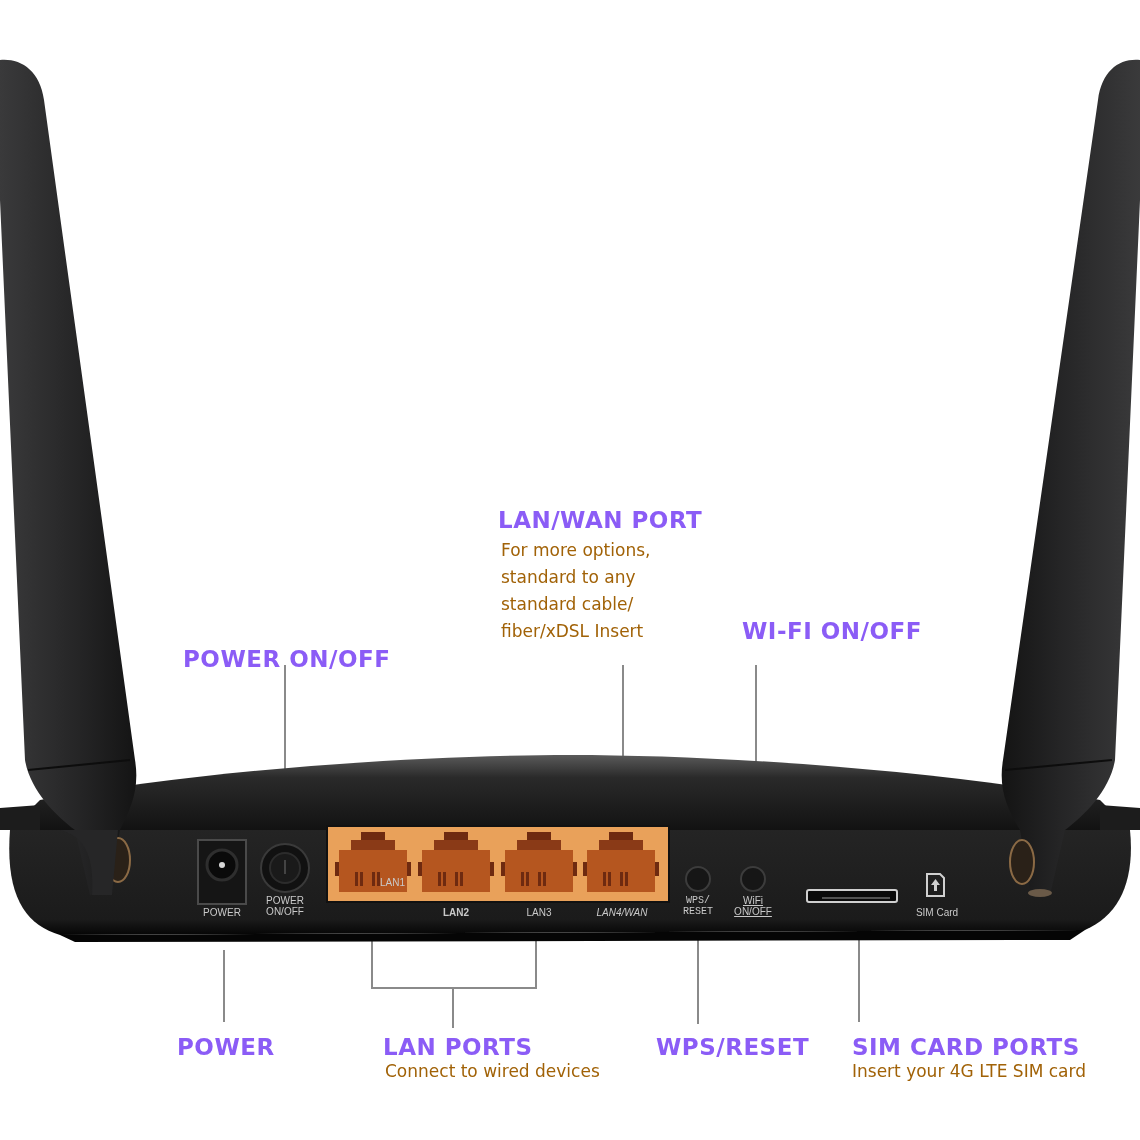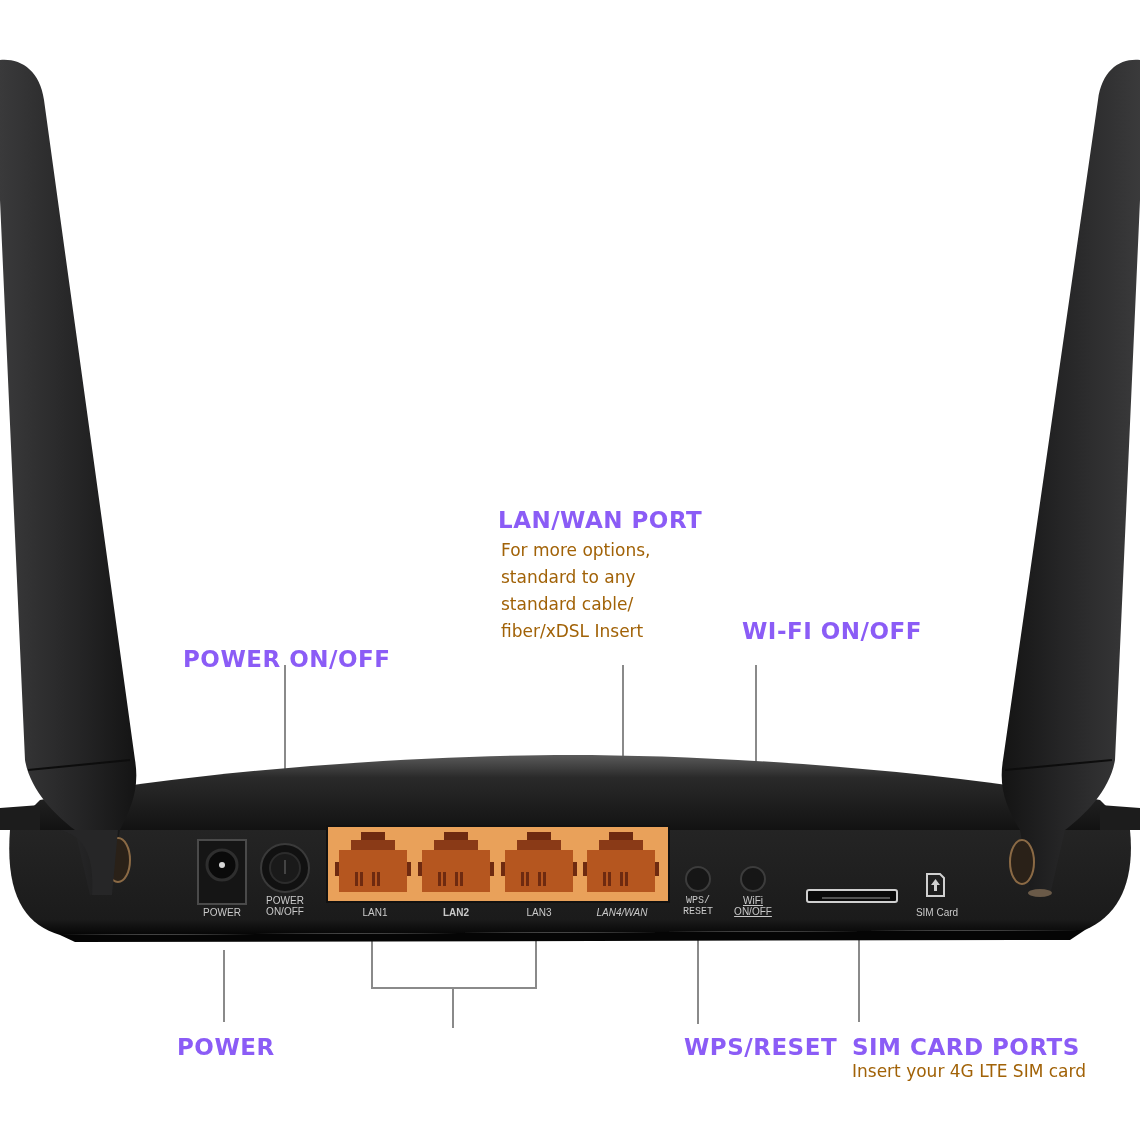--- a/index.html
+++ b/index.html
@@ -150,21 +150,21 @@
       <path d="M927,874 L940,874 L944,878 L944,896 L927,896 Z" fill="none" stroke="#d0d0d0" stroke-width="2"></path>
       <path d="M935.5,879 L931,885 L934,885 L934,891 L937,891 L937,885 L940,885 Z" fill="#d0d0d0"></path>
     </g>
   </svg>
 
   <div class="port-label" style="left:198px; top:907px; width:48px;">POWER</div>
   <div class="port-label" style="left:258px; top:895px; width:54px;">
     <div>POWER</div>
     <div>ON/OFF</div>
   </div>
-  <div class="port-label" style="left:345px; top:907px; width:60px;">LAN1</div>
+  <div class="port-label" style="left:345px; top:877px; width:60px;text-align:right;">LAN1</div>
   <div class="port-label" style="left:426px; top:907px; width:60px;font-weight:bold;">LAN2</div>
   <div class="port-label" style="left:509px; top:907px; width:60px;">LAN3</div>
   <div class="port-label" style="left:584px; top:907px; width:76px;font-style:italic;">LAN4/WAN</div>
   <div class="port-label" style="left:672px; top:895px; width:52px;font-family:Liberation Mono, monospace;">
     <div>WPS/</div>
     <div>RESET</div>
   </div>
   <div class="port-label" style="left:727px; top:895px; width:52px;text-decoration:underline;">
     <div>WiFi</div>
     <div>ON/OFF</div>
@@ -183,20 +183,24 @@
   <div class="callout" style="left:183px; top:618px;margin-top:28px;">
     <div class="title">POWER ON/OFF</div>
   </div>
   <div class="callout" style="left:742px; top:618px;">
     <div class="title">WI-FI ON/OFF</div>
   </div>
 
   <div class="callout" style="left:177px; top:1034px;">
     <div class="title">POWER</div>
   </div>
-  <div class="callout" style="left:656px; top:1034px;margin-left:28px;">
+  <div class="callout" style="left:383px; top:1034px;">
+    <div class="title">LAN PORTS</div>
+    <div class="desc" style="margin-left:2px; line-height:22px;">Connect to wired devices</div>
+  </div>
+  <div class="callout" style="left:656px; top:1034px;">
     <div class="title">WPS/RESET</div>
   </div>
   <div class="callout" style="left:852px; top:1034px;">
     <div class="title">SIM CARD PORTS</div>
     <div class="desc" style="line-height:22px;">Insert your 4G LTE SIM card</div>
   </div>
 </div>
 
 </body></html>

